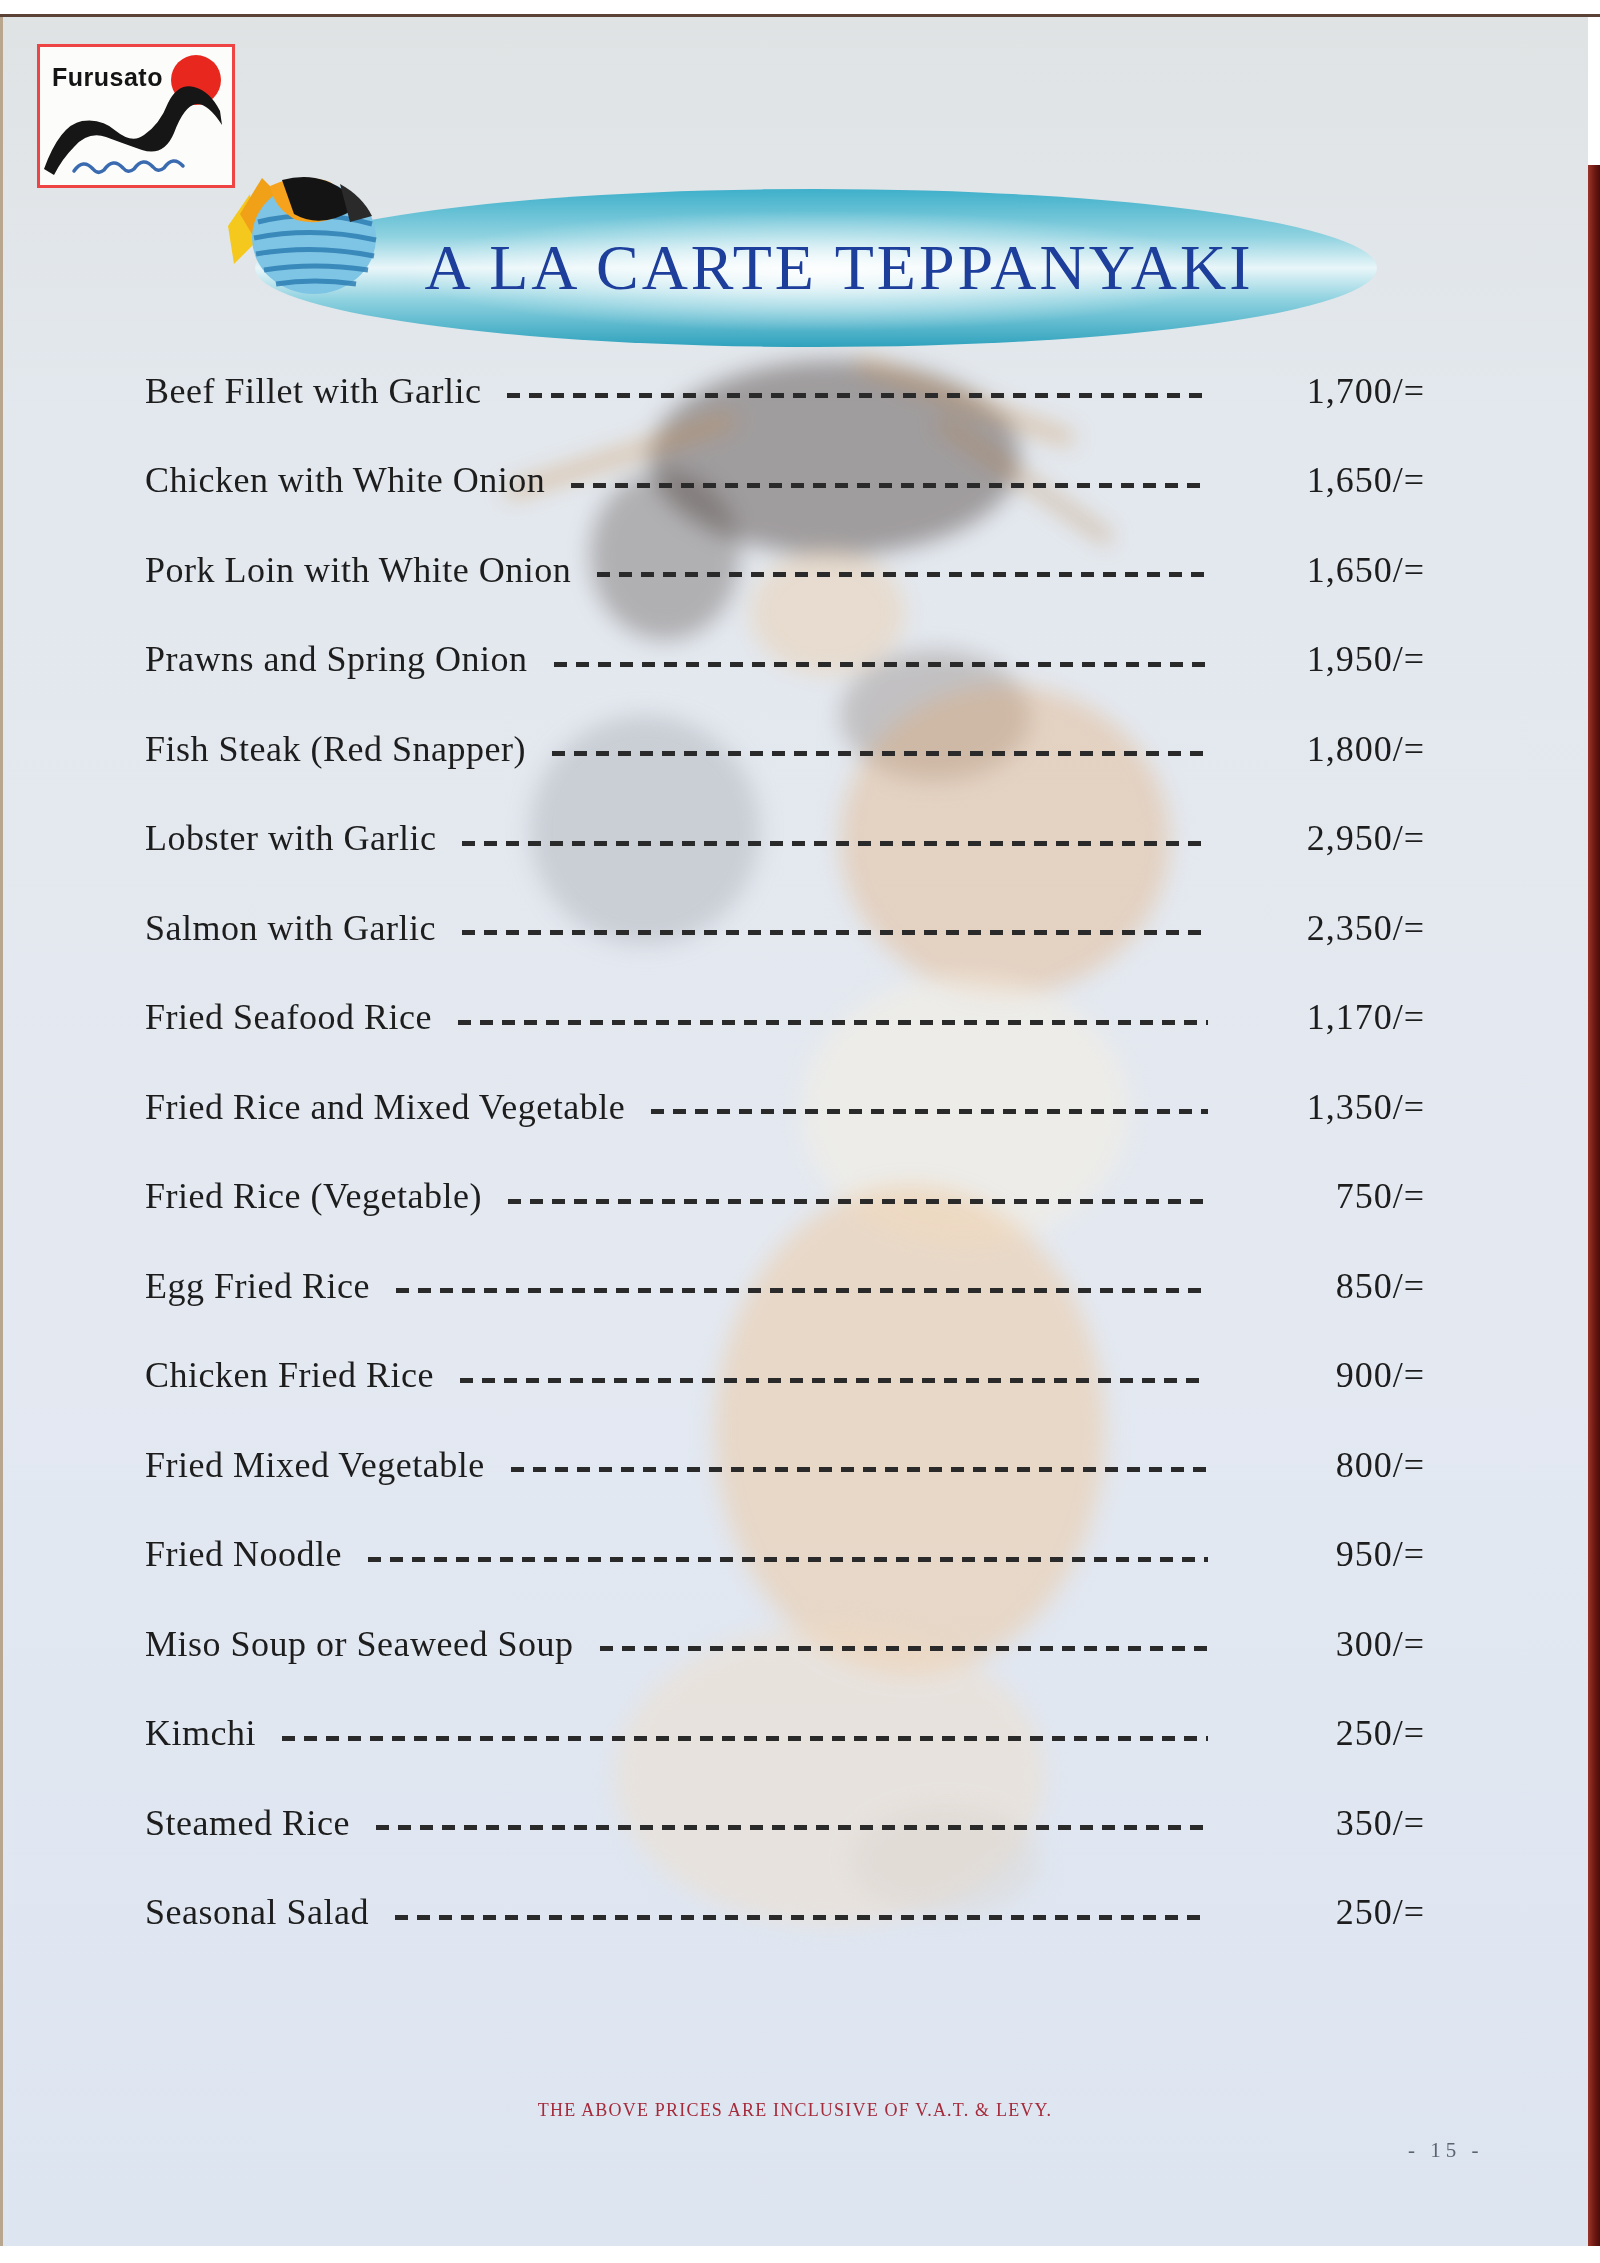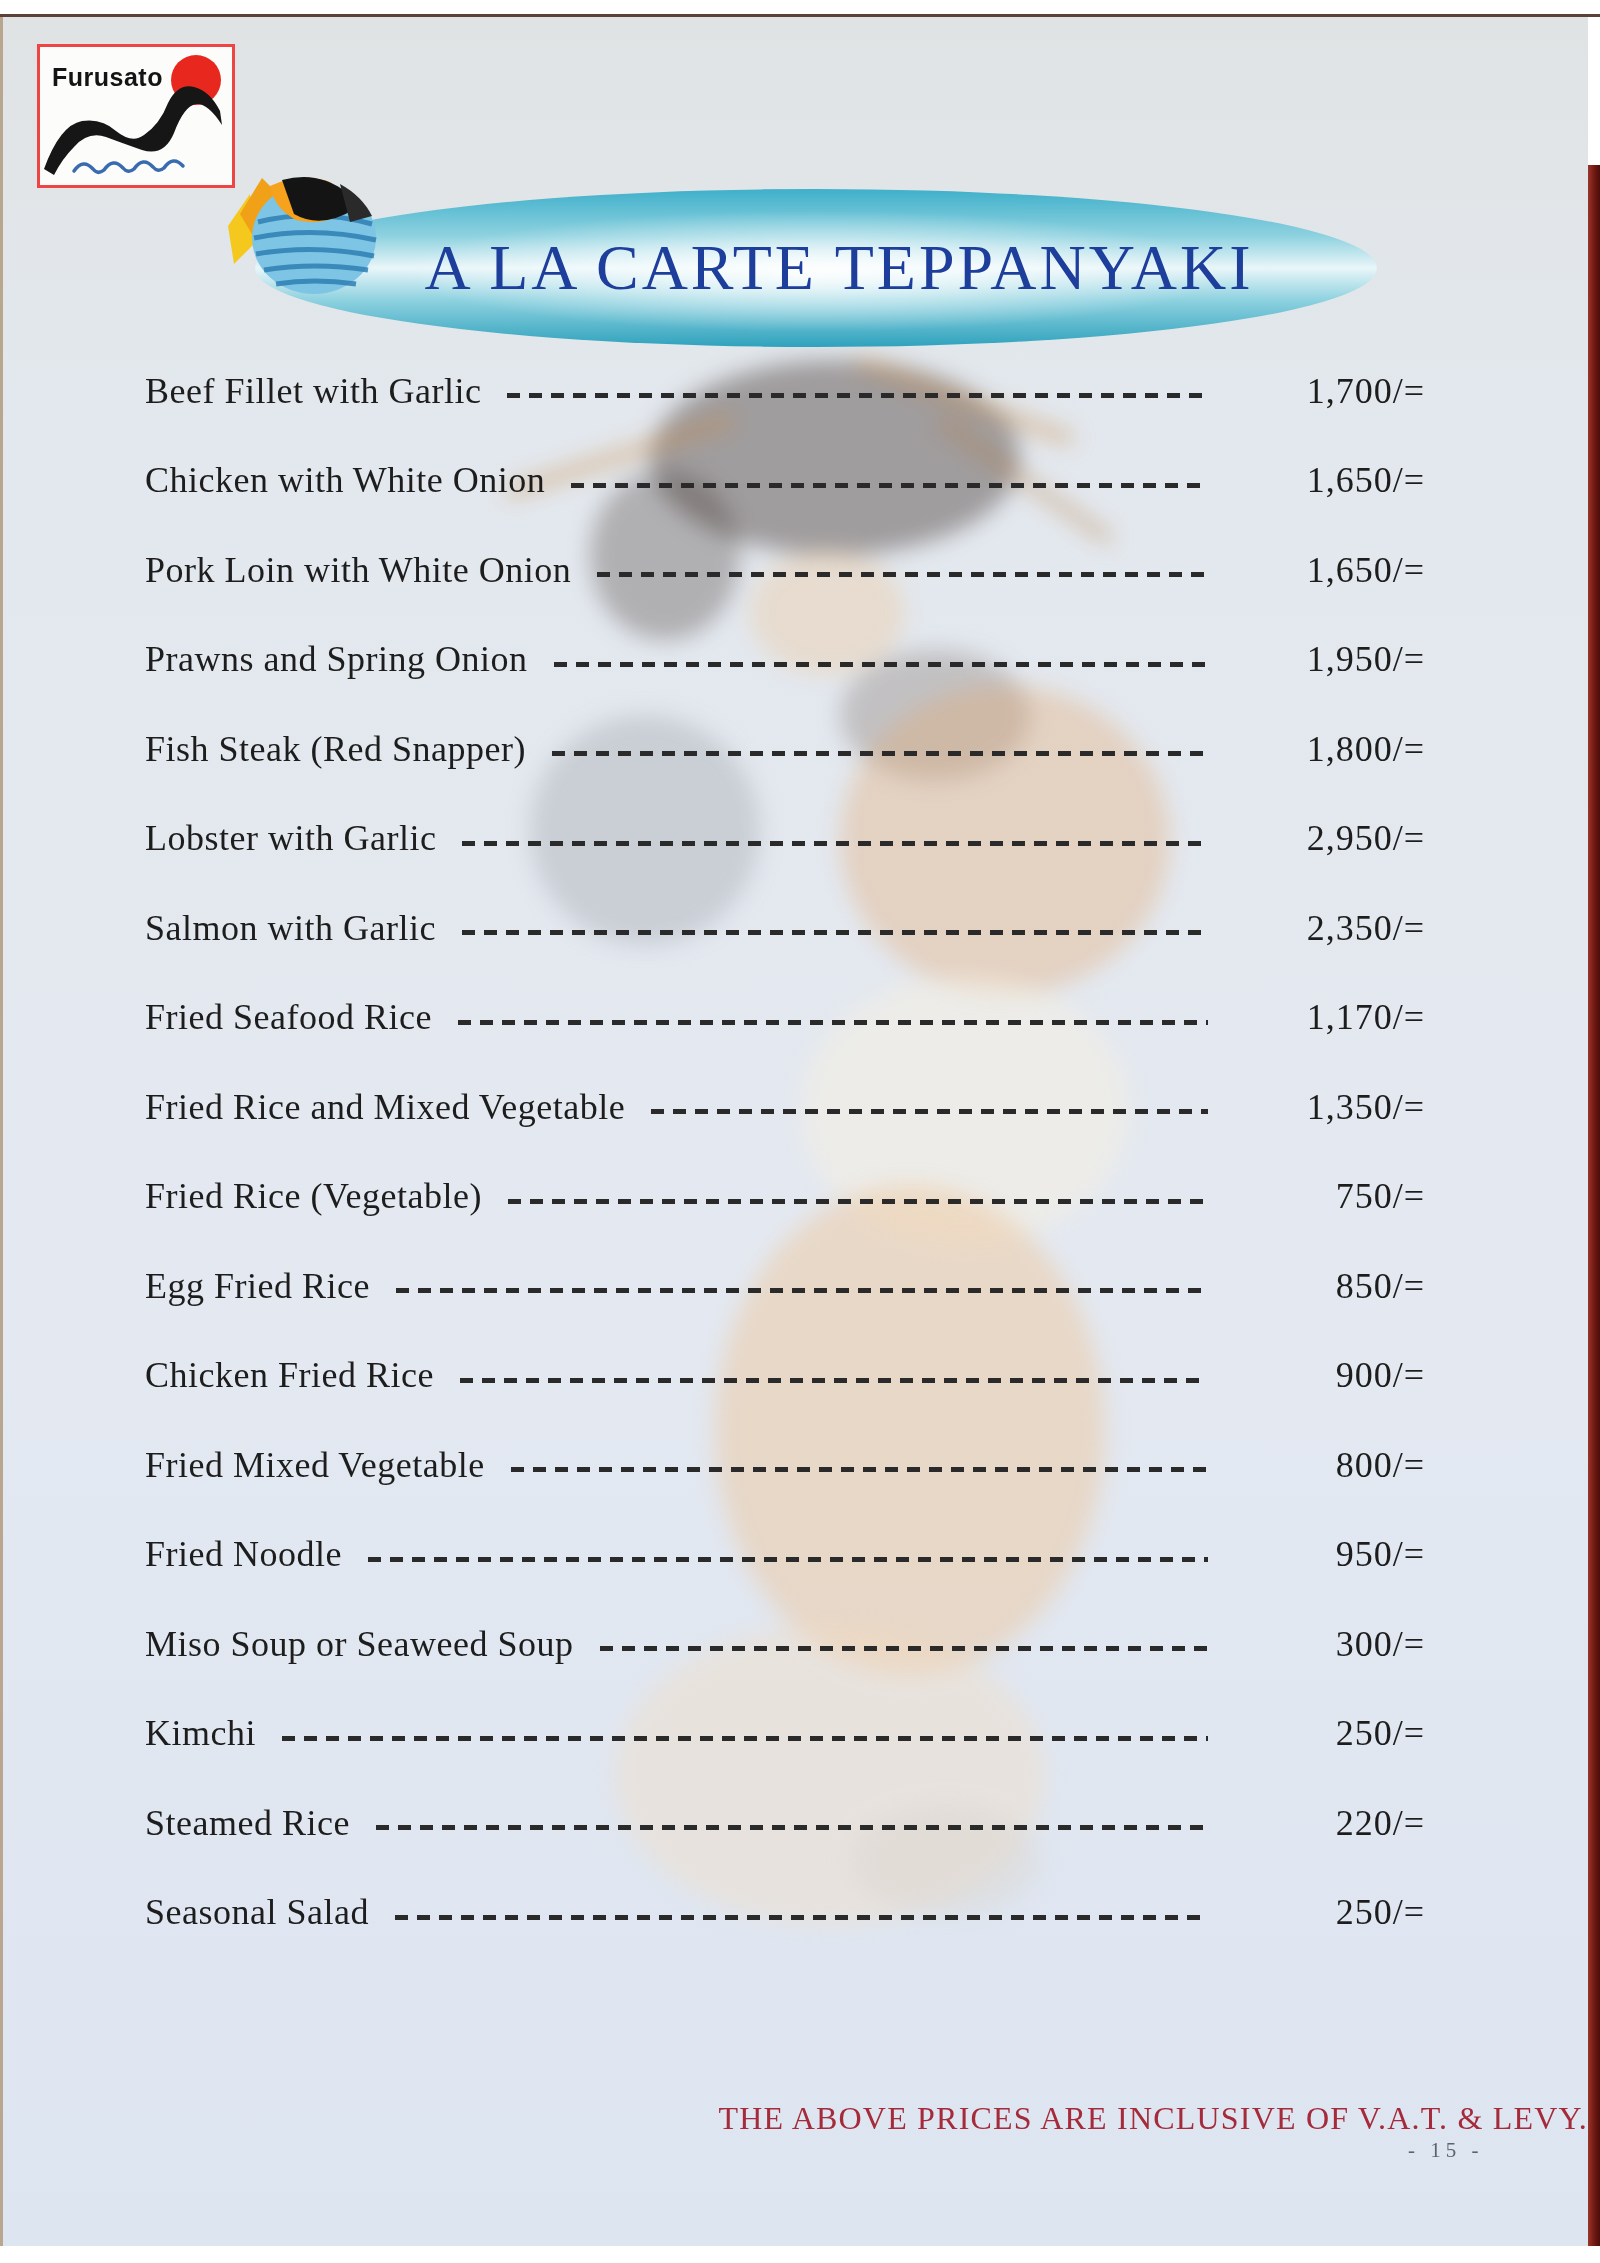--- a/index.html
+++ b/index.html
@@ -51,22 +51,22 @@
   .wm-skirt2{left:195px;top:1270px;width:430px;height:300px;background:#f2ddc0;opacity:.4;}
   .wm-foot{left:430px;top:1450px;width:190px;height:110px;background:#d9d5ce;opacity:.4;}
   
   .menu{position:absolute;left:145px;top:346px;width:1280px;z-index:2;}
   .row{height:89.5px;display:flex;align-items:center;font-size:36px;color:#1d1d1d;}
   .row .name{white-space:nowrap;letter-spacing:.5px;}
   .row .leader{flex:1;height:5px;margin:10px 22px 0 26px;
     background:repeating-linear-gradient(90deg,#2a2a2a 0 13px,transparent 13px 22px);}
   .row .price{width:195px;text-align:right;letter-spacing:1px;white-space:nowrap;}
   
-  .footer-note{position:absolute;left:2px;top:2100px;width:1586px;text-align:right;
-    font-size:32px;color:var(--footer-red,#a52a3a);letter-spacing:1.2px;z-index:2;}
+  .footer-note{position:absolute;left:2px;top:2100px;width:1586px;text-align:center;
+    font-size:18px;color:var(--footer-red,#a52a3a);letter-spacing:1.2px;z-index:2;}
   .page-number{position:absolute;left:1408px;top:2138px;font-size:21px;color:#5a6470;
     letter-spacing:5px;z-index:2;}
 </style>
 </head>
 <body>
 
 <div class="page"></div>
 <div class="top-edge"></div>
 <div class="left-edge"></div>
 <div class="right-strip"></div>
@@ -209,21 +209,21 @@
 
   <div class="row">
     <span class="name">Kimchi</span>
     <span class="leader"></span>
     <span class="price">250/=</span>
   </div>
 
   <div class="row">
     <span class="name">Steamed Rice</span>
     <span class="leader"></span>
-    <span class="price">220/=</span>
+    <span class="price">350/=</span>
   </div>
 
   <div class="row">
     <span class="name">Seasonal Salad</span>
     <span class="leader"></span>
     <span class="price">250/=</span>
   </div>
 </div>
 
 <div class="footer-note">THE ABOVE PRICES ARE INCLUSIVE OF V.A.T. &amp; LEVY.</div>

